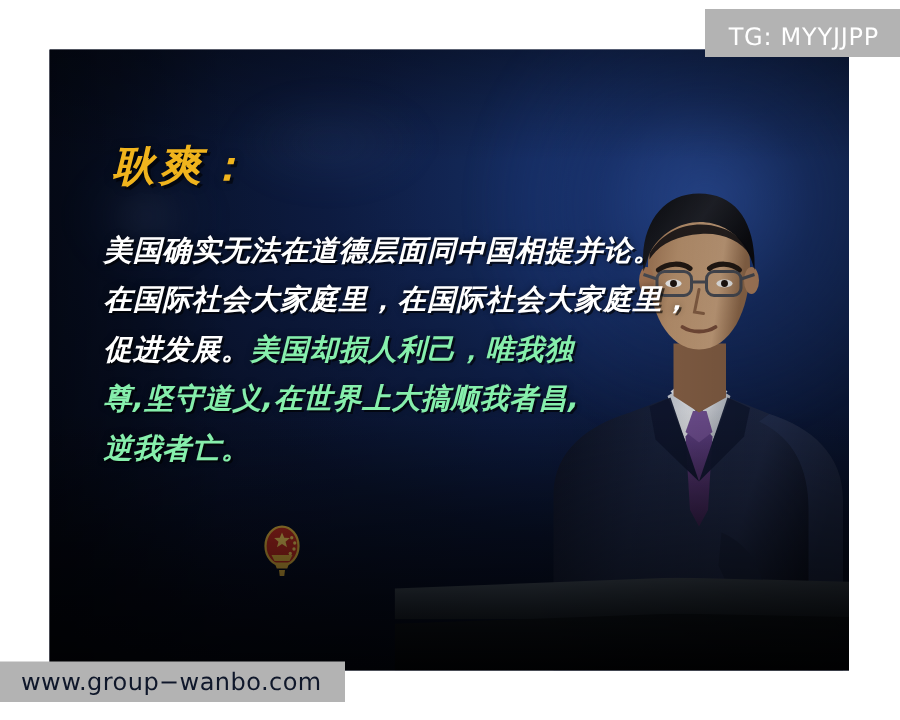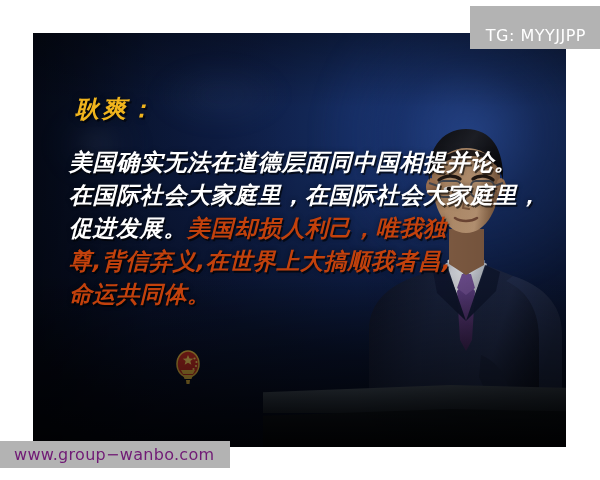--- a/index.html
+++ b/index.html
@@ -119,68 +119,68 @@
   }
 
   
   #quote {
     position: absolute;
     left: 22px;
     top: 63px;
     width: 400px;
   }
   #speaker-name {
-    font-size: 24px;
+    font-size: 28px;
     font-weight: bold;
     font-style: italic;
     color: #f0b41d;
     letter-spacing: 3px;
     text-shadow: 2px 2px 0 rgba(0,0,0,0.55), 0 0 6px rgba(0,0,0,0.5);
     margin-left: 20px;
     line-height: 1.1;
     white-space: nowrap;
   }
   #quote-lines {
     margin-top: 24px;
     margin-left: 14px;
   }
   .qline {
-    font-size: 23px;
+    font-size: 19px;
     font-weight: bold;
     font-style: italic;
     letter-spacing: 0.6px;
     line-height: 33px;
     white-space: nowrap;
     text-shadow: 1.5px 1.5px 0 rgba(0,0,0,0.6), 0 0 5px rgba(0,0,0,0.45);
   }
   .seg-white { color: #ffffff; }
-  .seg-gold  { color: #c2410c; font-style: italic; }
+  .seg-gold  { color: #86efac; font-style: italic; }
 
   
   #watermark-top {
     position: absolute;
     right: 0;
     top: 6px;
     height: 27px;
-    padding: 16px 14px 0 16px;
+    padding: 5px 14px 0 16px;
     background: #b3b3b3;
     color: #ffffff;
     font-size: 16px;
     line-height: 27px;
     letter-spacing: 0.5px;
     white-space: nowrap;
   }
   #watermark-bottom {
     position: absolute;
     left: 0;
     bottom: 12px;
     height: 27px;
     padding: 0 16px 0 14px;
     background: #b3b3b3;
-    color: #701a75;
+    color: #0f172a;
     font-size: 16px;
     line-height: 27px;
     letter-spacing: 0.3px;
     white-space: nowrap;
   }
 </style>
 </head>
 <body>
 
 <div id="stage">
@@ -302,24 +302,24 @@
         <div class="qline">
           <span class="seg-white">美国确实无法在道德层面同中国相提并论。</span>
         </div>
         <div class="qline">
           <span class="seg-white">在国际社会大家庭里，在国际社会大家庭里，</span>
         </div>
         <div class="qline">
           <span class="seg-white">促进发展。</span><span class="seg-gold">美国却损人利己，唯我独</span>
         </div>
         <div class="qline">
-          <span class="seg-gold">尊,背信弃义,在世界上大搞顺我者昌,</span>
-        </div>
-        <div class="qline">
-          <span class="seg-gold">命运共同体。</span>
+          <span class="seg-gold">尊,坚守道义,在世界上大搞顺我者昌,</span>
+        </div>
+        <div class="qline">
+          <span class="seg-gold">逆我者亡。</span>
         </div>
       </div>
     </div>
   </div>
 
   <div id="watermark-top">TG: MYYJJPP</div>
   <div id="watermark-bottom">www.group−wanbo.com</div>
 
 </div>
 

